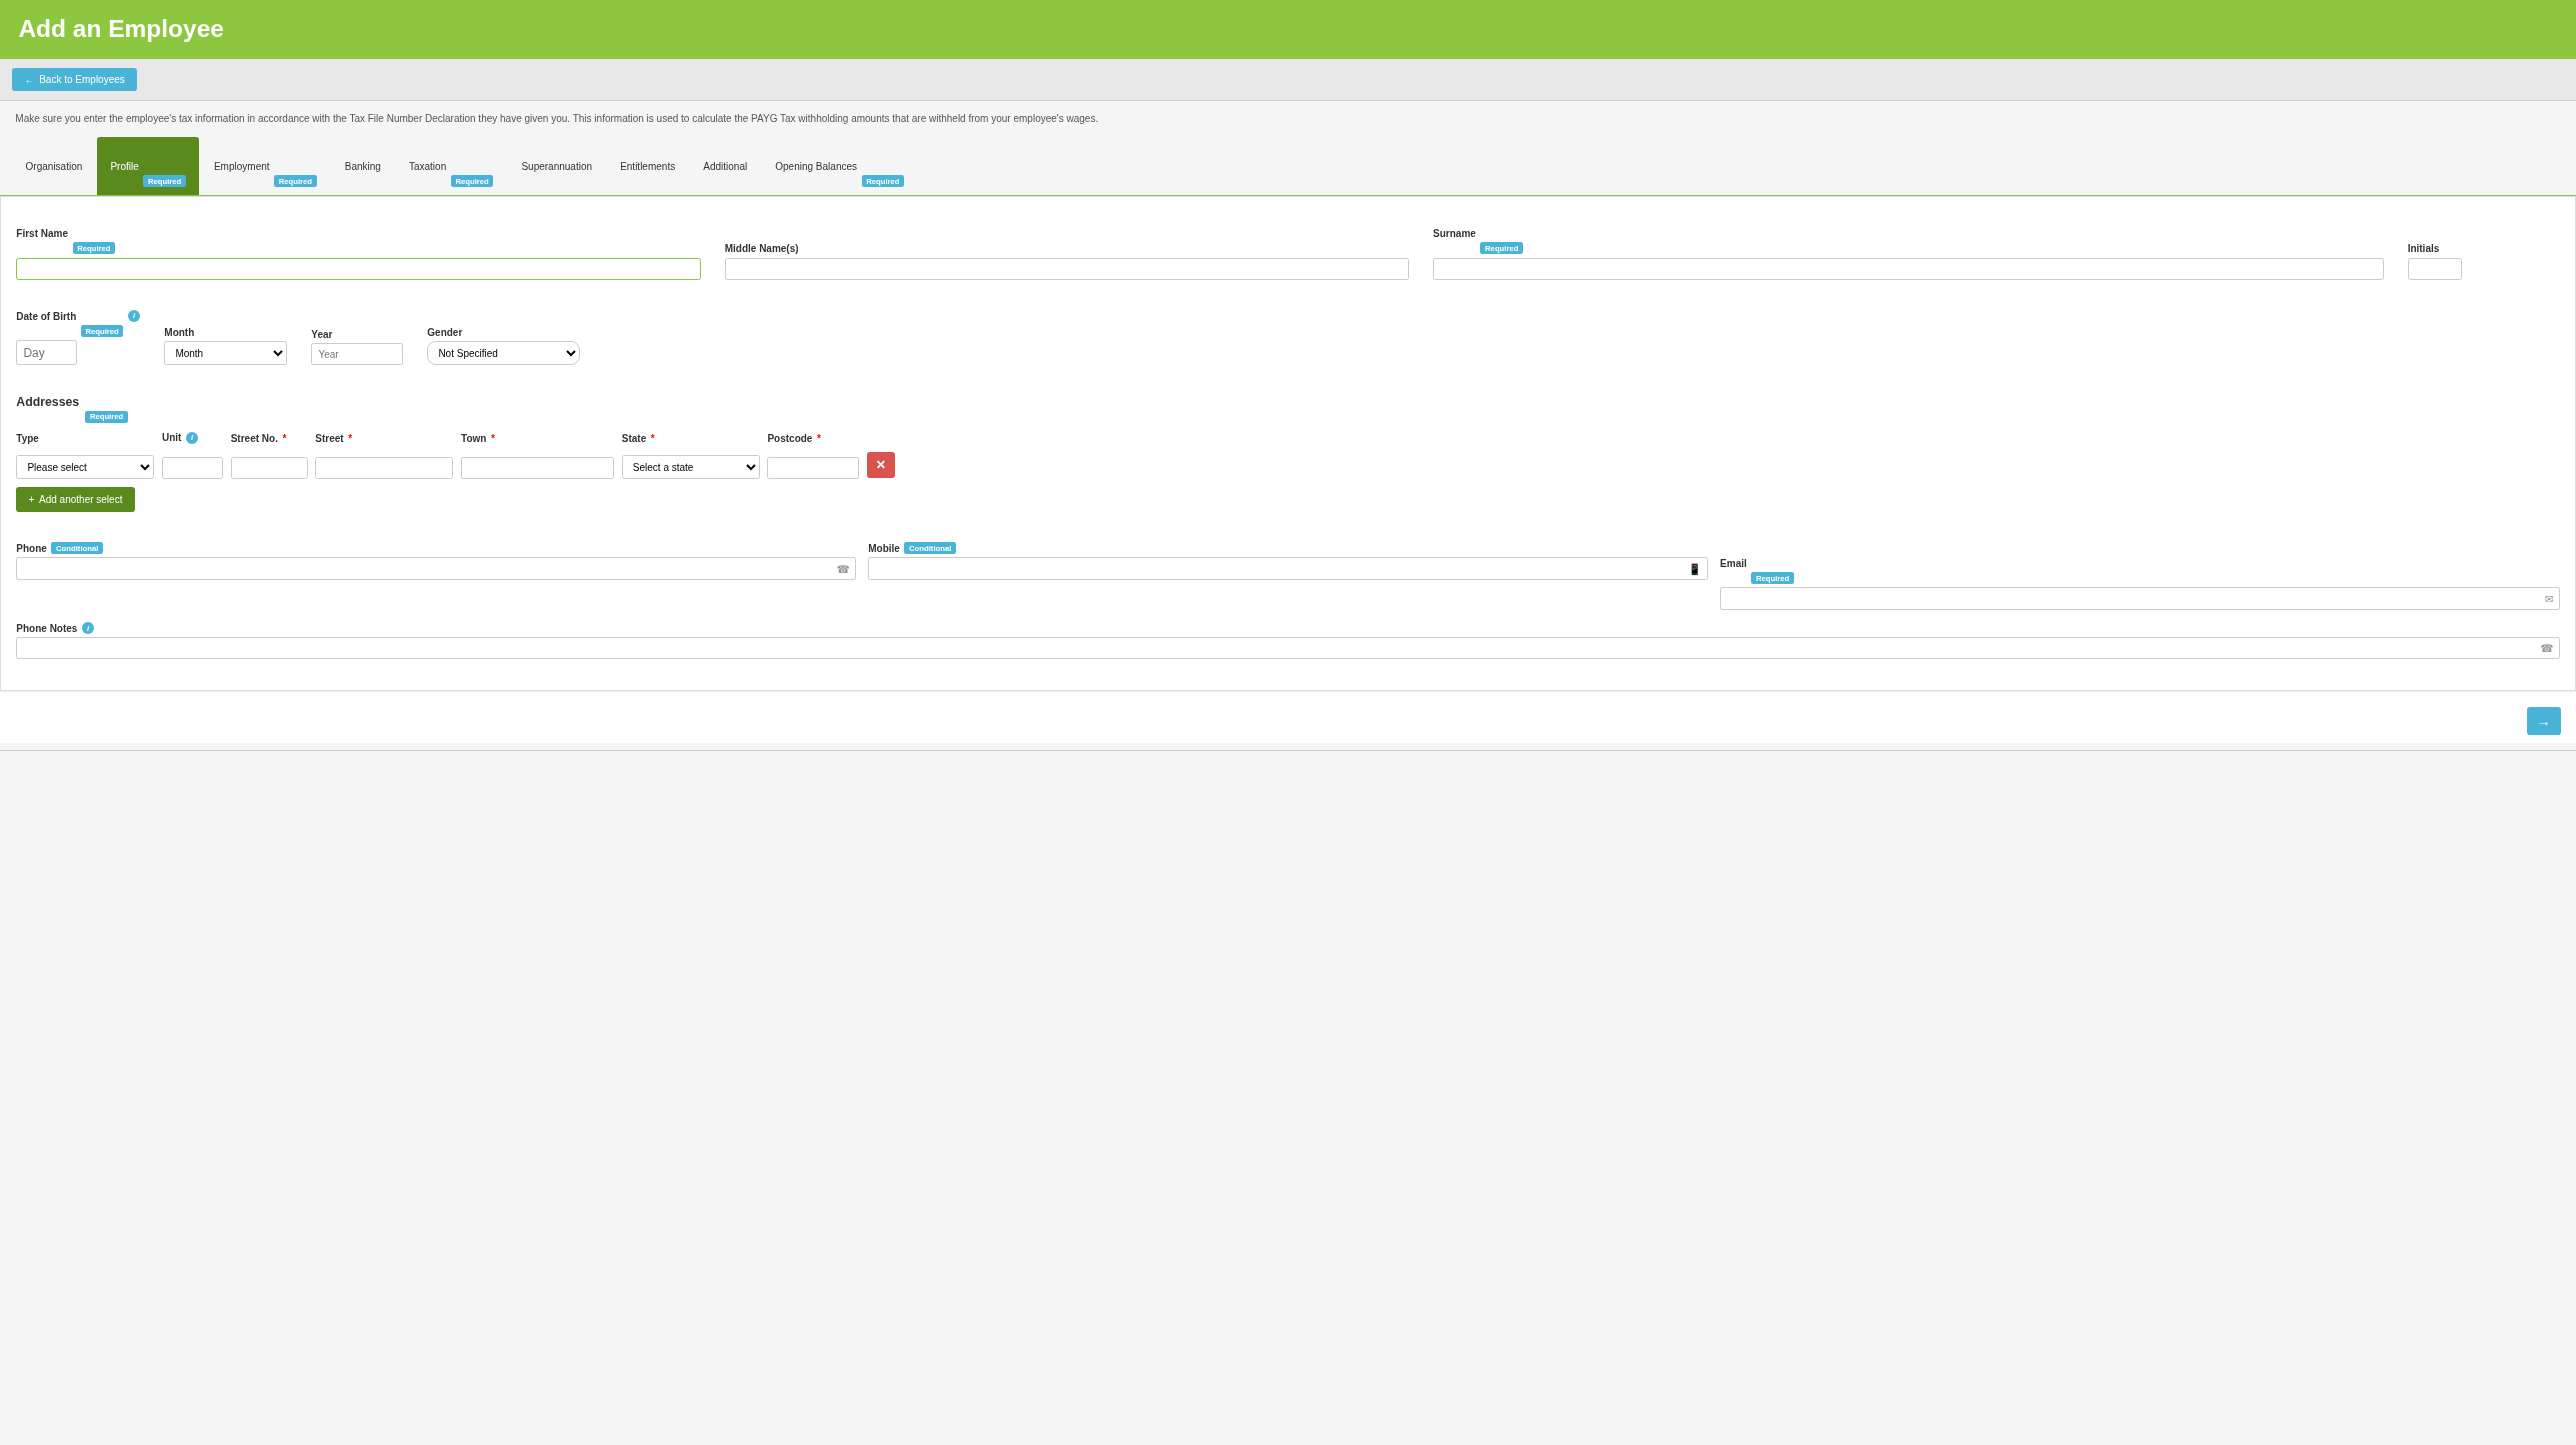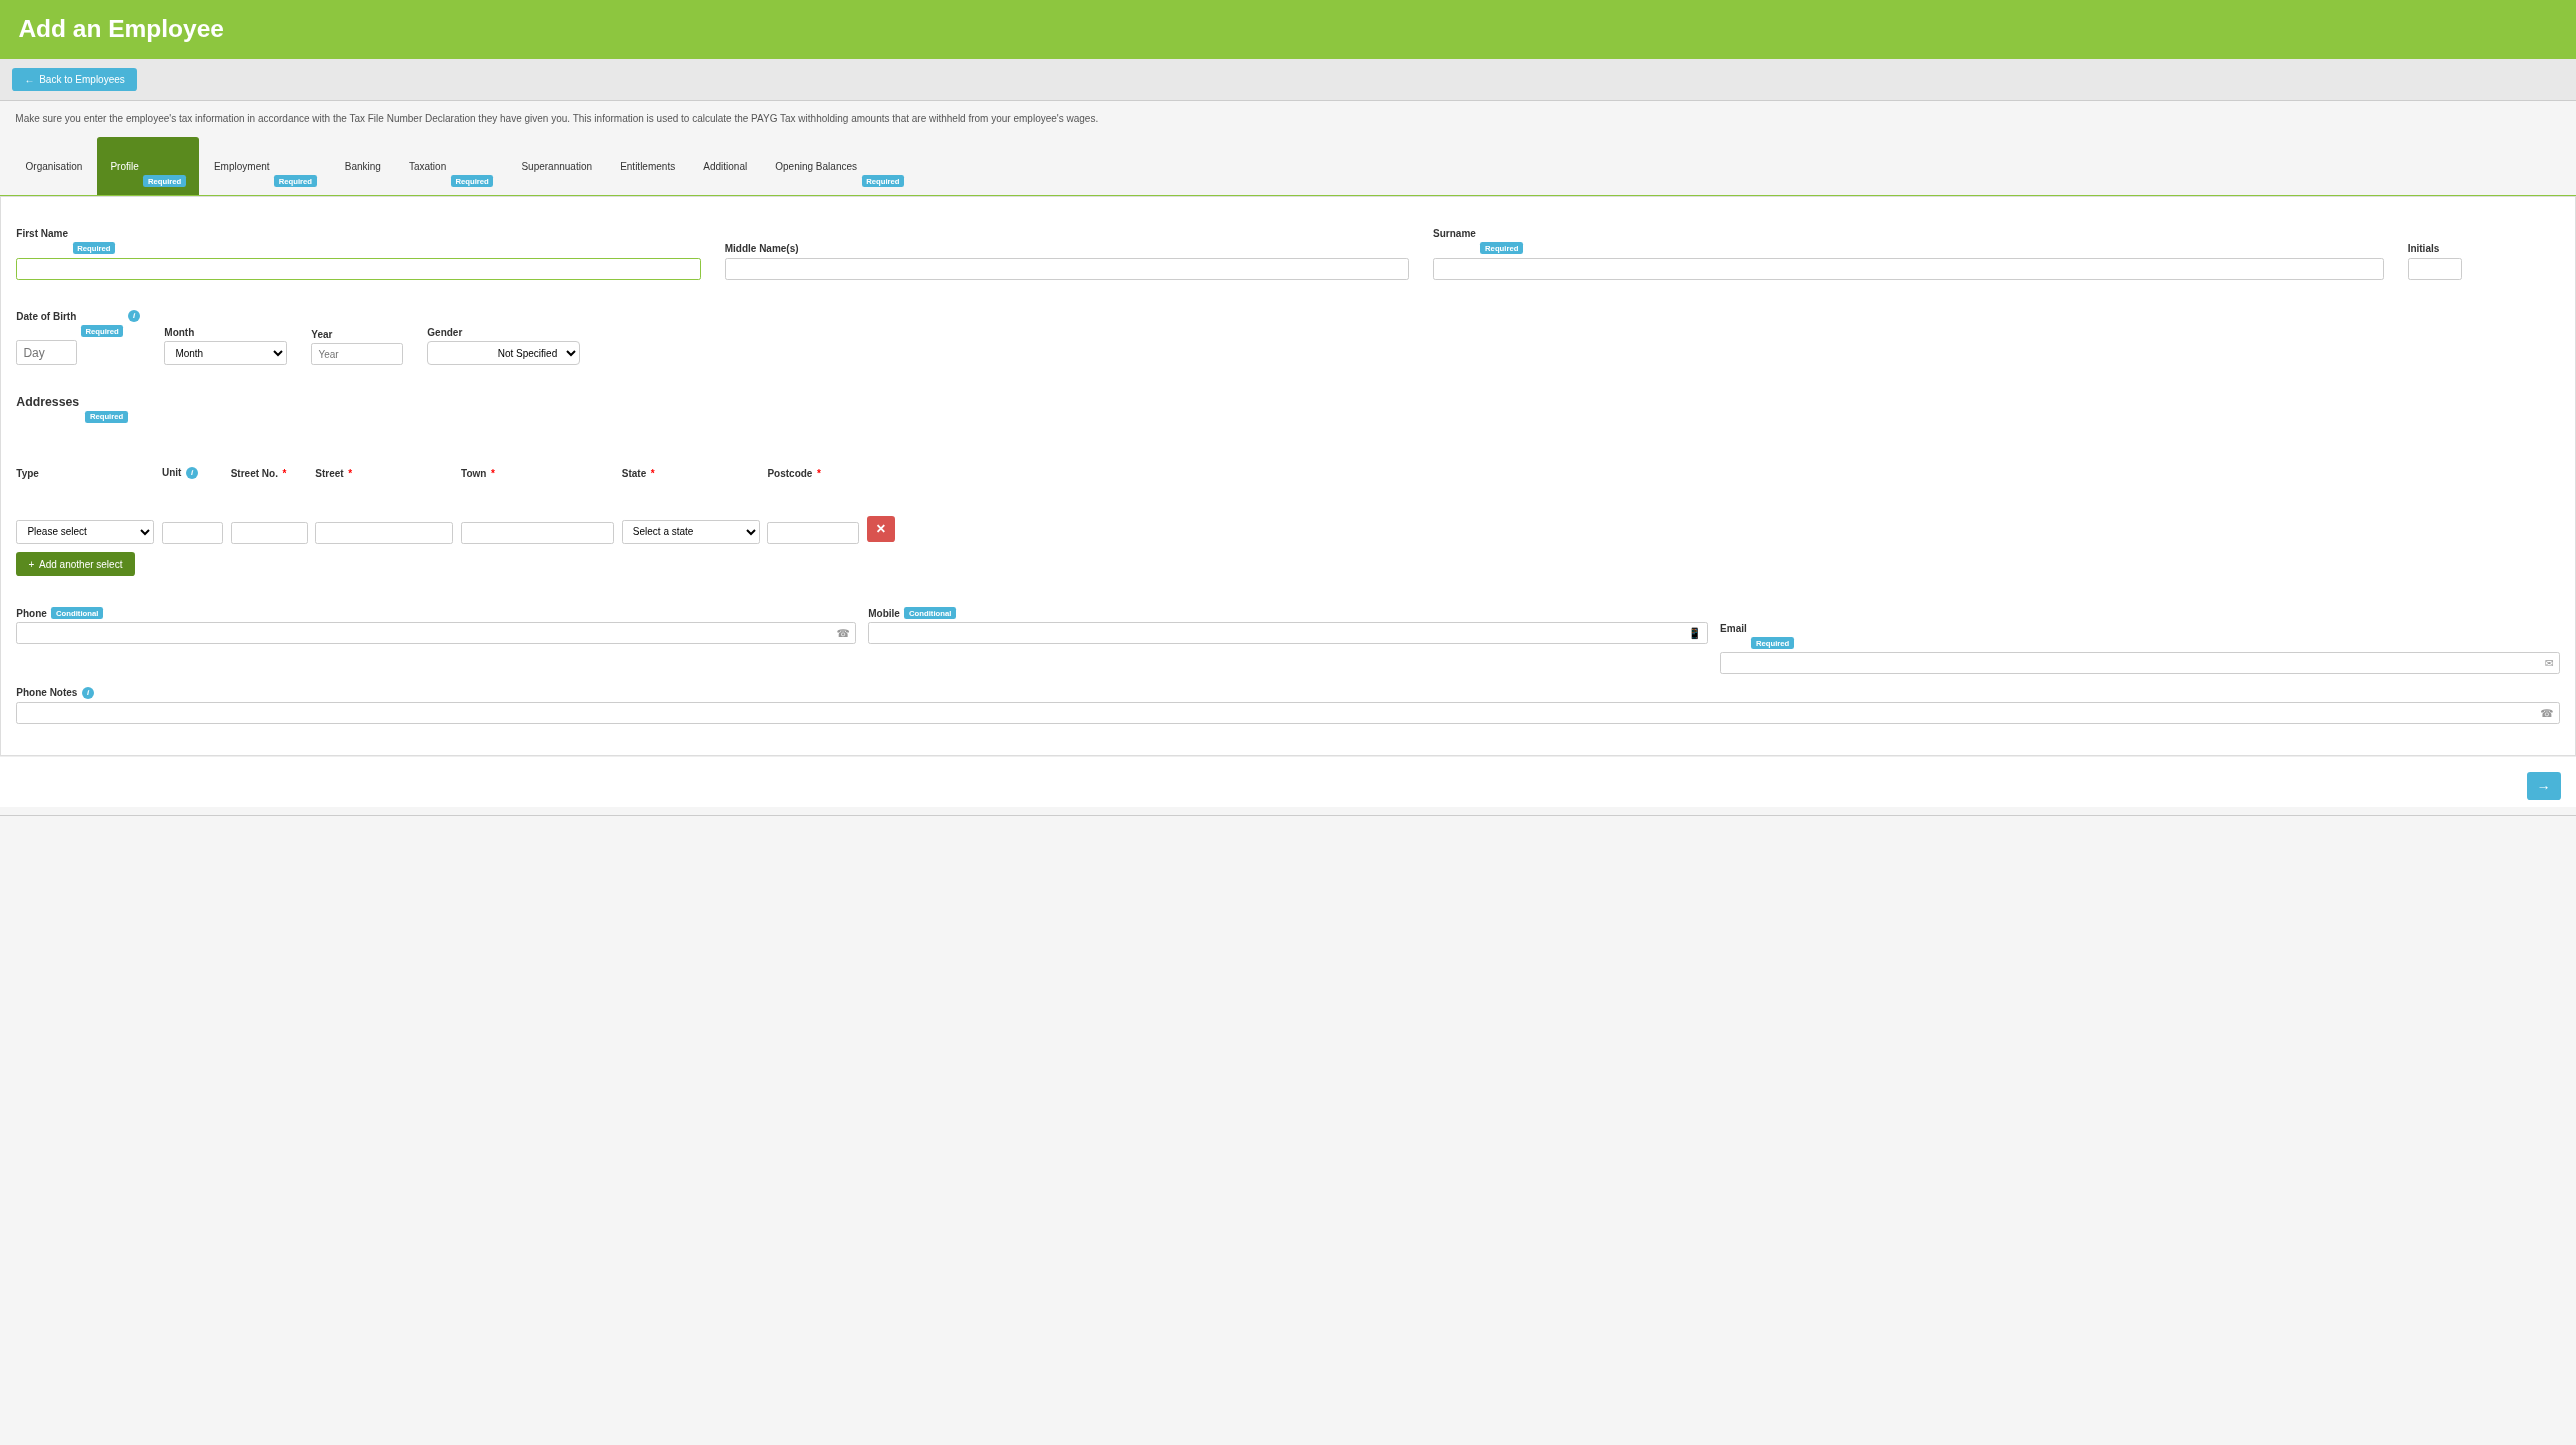--- a/index.html
+++ b/index.html
@@ -136,21 +136,21 @@
     }
 
     .address-row {
       display: flex;
       gap: 7.7px;
       align-items: flex-end;
       margin-bottom: 7.7px;
     }
 
     .field-type { width: 138px; }
-    .field-unit { width: 61px; margin-top: 35px; }
+    .field-unit { width: 61px; }
     .field-streetno { width: 77px; }
     .field-street { width: 138px; }
     .field-town { width: 153px; }
     .field-state { width: 138px; }
     .field-postcode { width: 92px; }
 
     .required-star { color: red; }
 
     .delete-btn {
       background: #d9534f;
@@ -360,21 +360,21 @@
         <option>November</option>
         <option>December</option>
       </select>
     </div>
     <div class="form-group">
       <label>Year</label>
       <input type="text" style="width: 92px; border: 0.8px solid rgb(204, 204, 204); border-radius: 2.3px; padding: 4.6px 6.1px; font-size: 10px;" placeholder="Year">
     </div>
     <div class="form-group">
       <label>Gender</label>
-      <select style="width:153px; border:0.8px solid #ccc; border-radius:4px; padding:4.6px 6.1px; font-size:10px;text-align:right;">
+      <select style="width:153px; border:0.8px solid #ccc; border-radius:9px; padding:4.6px 6.1px; font-size:10px;">
         <option>Not Specified</option>
         <option>Male</option>
         <option>Female</option>
         <option>Other</option>
       </select>
     </div>
   </div>
 
   <div class="addresses-section">
     <div class="section-title">

